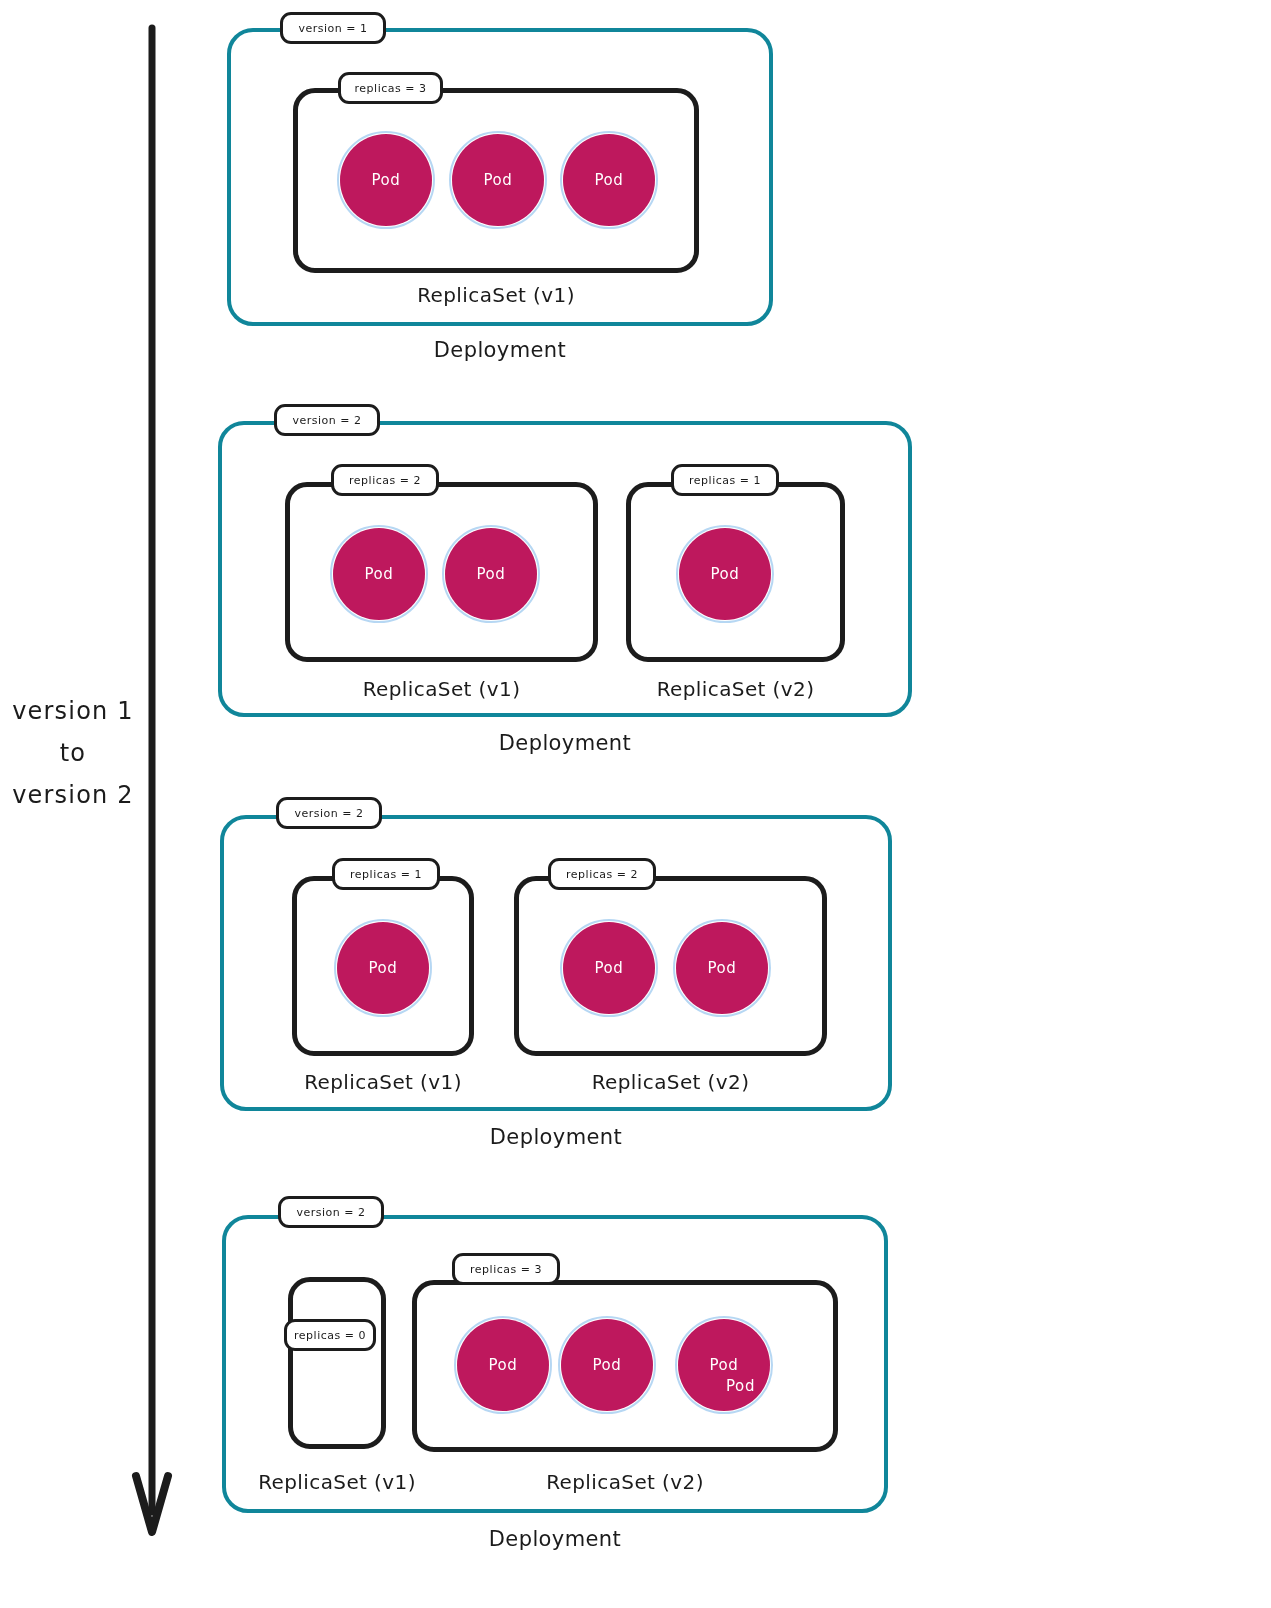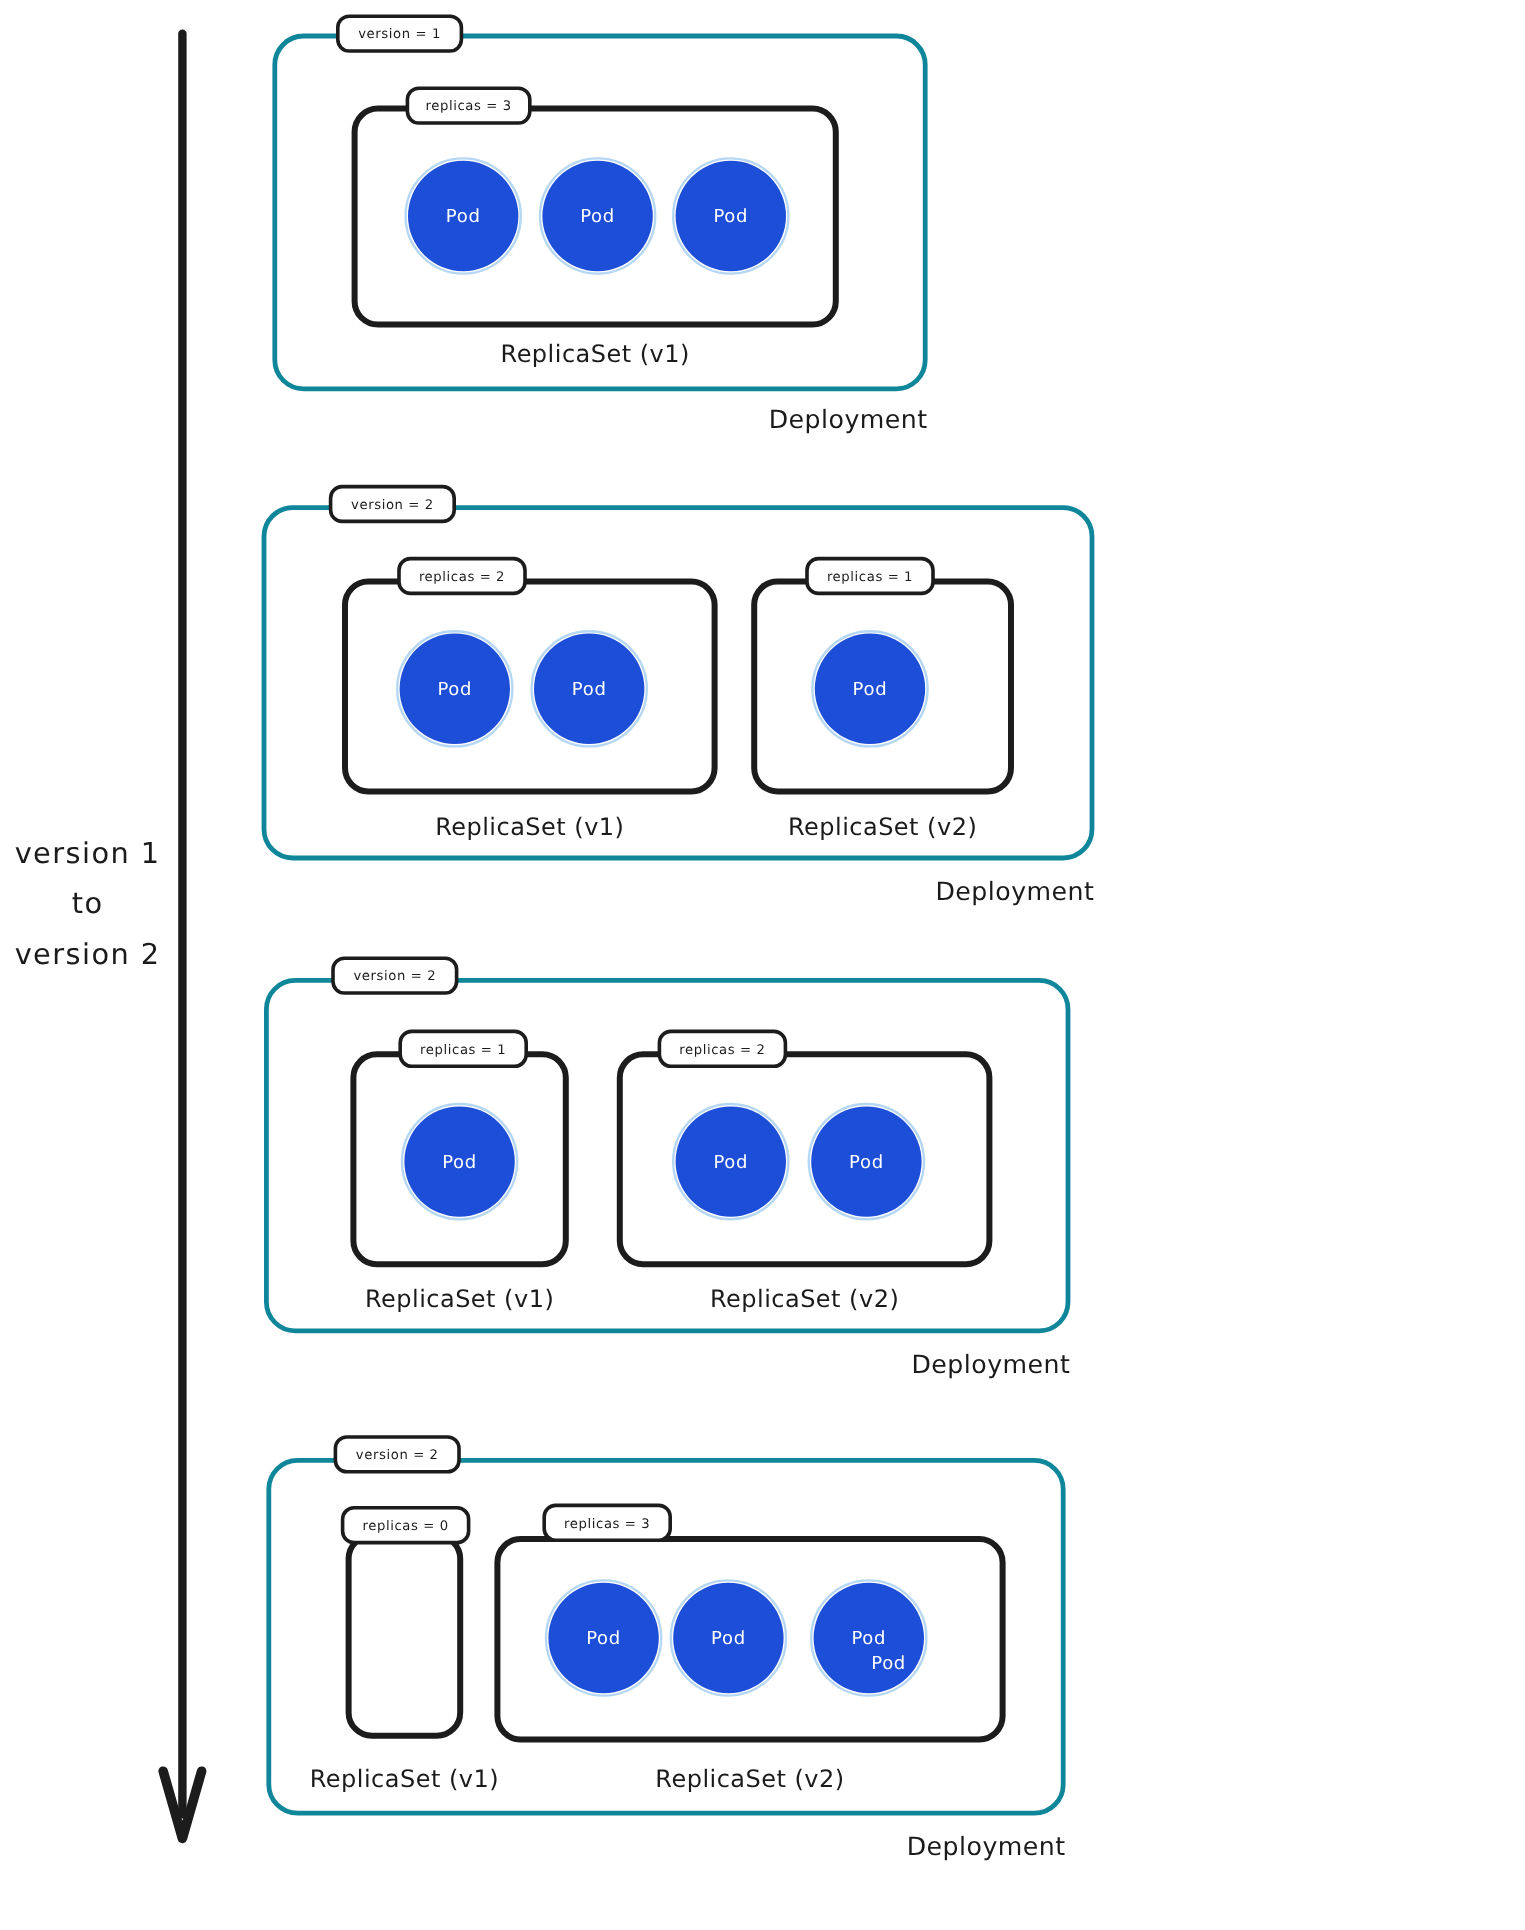--- a/index.html
+++ b/index.html
@@ -47,21 +47,21 @@
   
   .deployment {
     position: absolute;
     border: 4px solid #10869a;
     border-radius: 26px;
     box-sizing: border-box;
     background: transparent;
   }
   .deployment-label {
     position: absolute;
-    text-align: right;
+    text-align: center;
     font-family: "DejaVu Sans", sans-serif;
     font-size: 21px;
     color: #1b1b1b;
     letter-spacing: 0.4px;
     white-space: nowrap;
   }
 
   
   .replicaset {
     position: absolute;
@@ -97,21 +97,21 @@
     white-space: nowrap;
     z-index: 6;
   }
 
   
   .pod {
     position: absolute;
     width: 92px;
     height: 92px;
     border-radius: 50%;
-    background: #1d4ed8;
+    background: #be185d;
     display: flex;
     align-items: center;
     justify-content: center;
     z-index: 4;
   }
   .pod::before {           
     content: "";
     position: absolute;
     left: -3px;
     top: -3px;
@@ -226,21 +226,21 @@
     <span class="pod-label">Pod</span>
   </div>
 
   <div class="deployment" style="left:222px; top:1215px; width:666px; height:298px;"></div>
   <div class="tag" style="left:278px; top:1196px; width:106px; height:32px;">
     <span>version = 2</span>
   </div>
   <div class="deployment-label" style="left:222px; top:1527px; width:666px;">Deployment</div>
 
   <div class="replicaset" style="left:288px; top:1277px; width:98px; height:172px;"></div>
-  <div class="tag" style="left:284px; top:1255px; width:108px; height:32px;">
+  <div class="tag" style="left:284px; top:1319px; width:92px; height:32px;">
     <span>replicas = 0</span>
   </div>
   <div class="rs-label" style="left:240px; top:1470px; width:194px;">ReplicaSet (v1)</div>
 
   <div class="replicaset" style="left:412px; top:1280px; width:426px; height:172px;"></div>
   <div class="tag" style="left:452px; top:1253px; width:108px; height:32px;">
     <span>replicas = 3</span>
   </div>
   <div class="rs-label" style="left:412px; top:1470px; width:426px;">ReplicaSet (v2)</div>
   <div class="pod" style="left:457px; top:1319px;">

